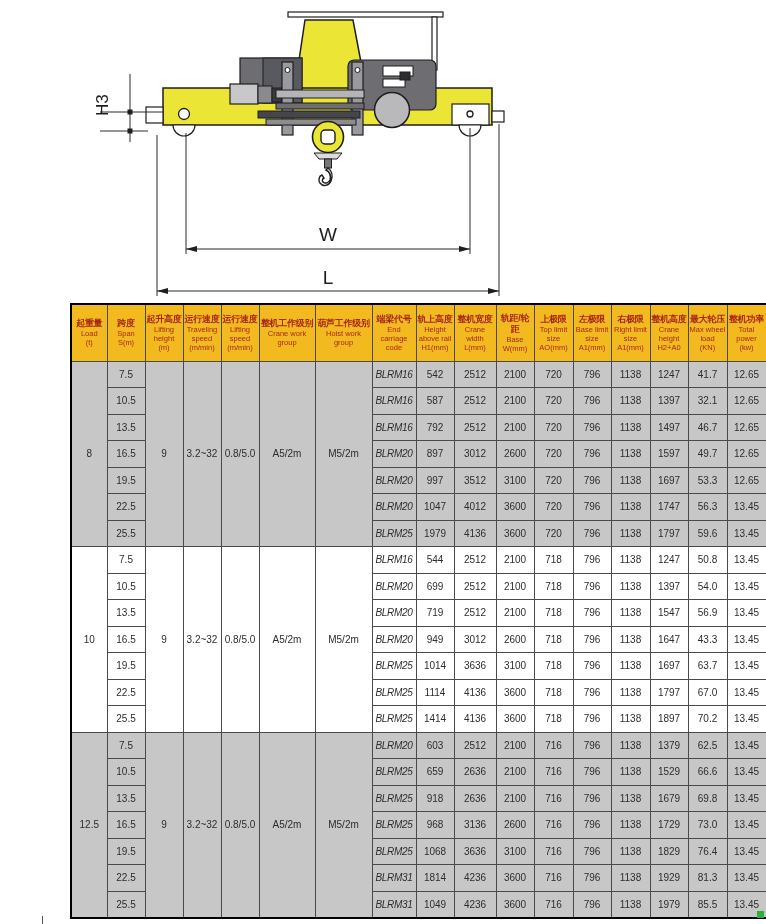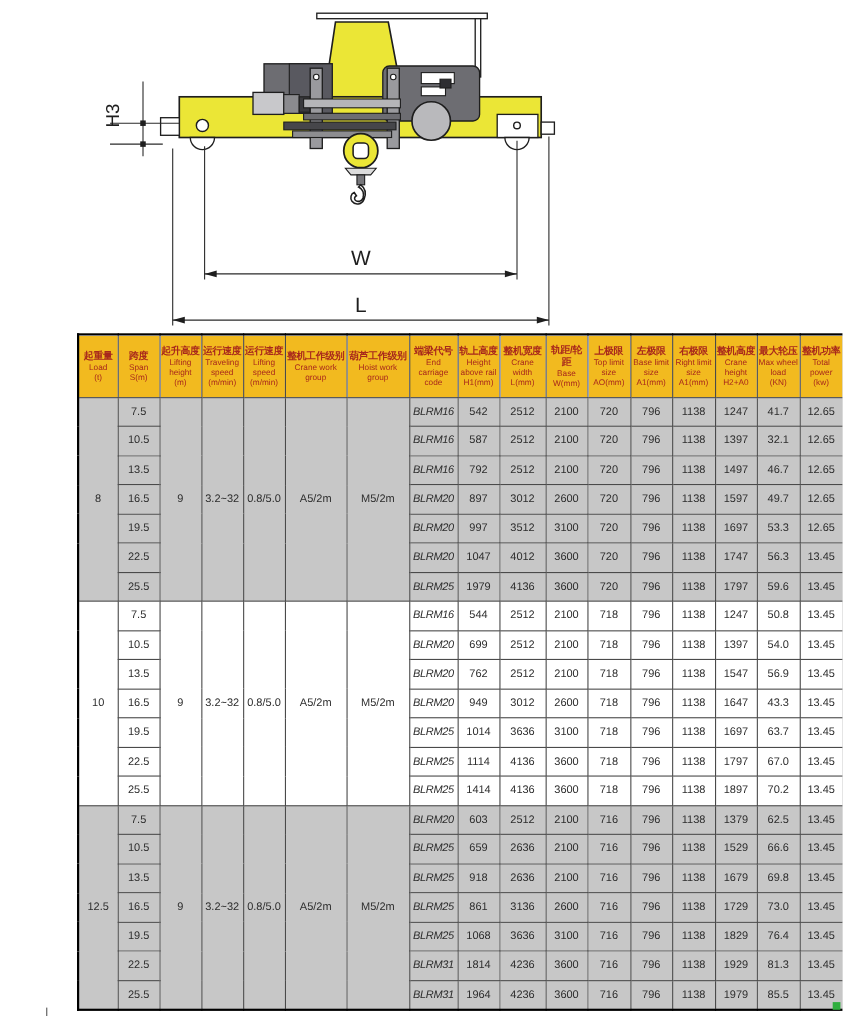--- a/index.html
+++ b/index.html
@@ -368,21 +368,21 @@
             <td>796</td>
             <td>1138</td>
             <td>1397</td>
             <td>54.0</td>
             <td>13.45</td>
             <td>2990</td>
           </tr>
           <tr>
             <td>13.5</td>
             <td class="code">BLRM20</td>
-            <td>762</td>
+            <td>719</td>
             <td>2512</td>
             <td>2100</td>
             <td>718</td>
             <td>796</td>
             <td>1138</td>
             <td>1547</td>
             <td>56.9</td>
             <td>13.45</td>
             <td>3803</td>
           </tr>
@@ -486,21 +486,21 @@
             <td>796</td>
             <td>1138</td>
             <td>1679</td>
             <td>69.8</td>
             <td>13.45</td>
             <td>4339</td>
           </tr>
           <tr class="shaded">
             <td>16.5</td>
             <td class="code">BLRM25</td>
-            <td>861</td>
+            <td>968</td>
             <td>3136</td>
             <td>2600</td>
             <td>716</td>
             <td>796</td>
             <td>1138</td>
             <td>1729</td>
             <td>73.0</td>
             <td>13.45</td>
             <td>5367</td>
           </tr>
@@ -528,21 +528,21 @@
             <td>796</td>
             <td>1138</td>
             <td>1929</td>
             <td>81.3</td>
             <td>13.45</td>
             <td>8413</td>
           </tr>
           <tr class="shaded">
             <td>25.5</td>
             <td class="code">BLRM31</td>
-            <td>1964</td>
+            <td>1049</td>
             <td>4236</td>
             <td>3600</td>
             <td>716</td>
             <td>796</td>
             <td>1138</td>
             <td>1979</td>
             <td>85.5</td>
             <td>13.45</td>
             <td>10019</td>
           </tr>

